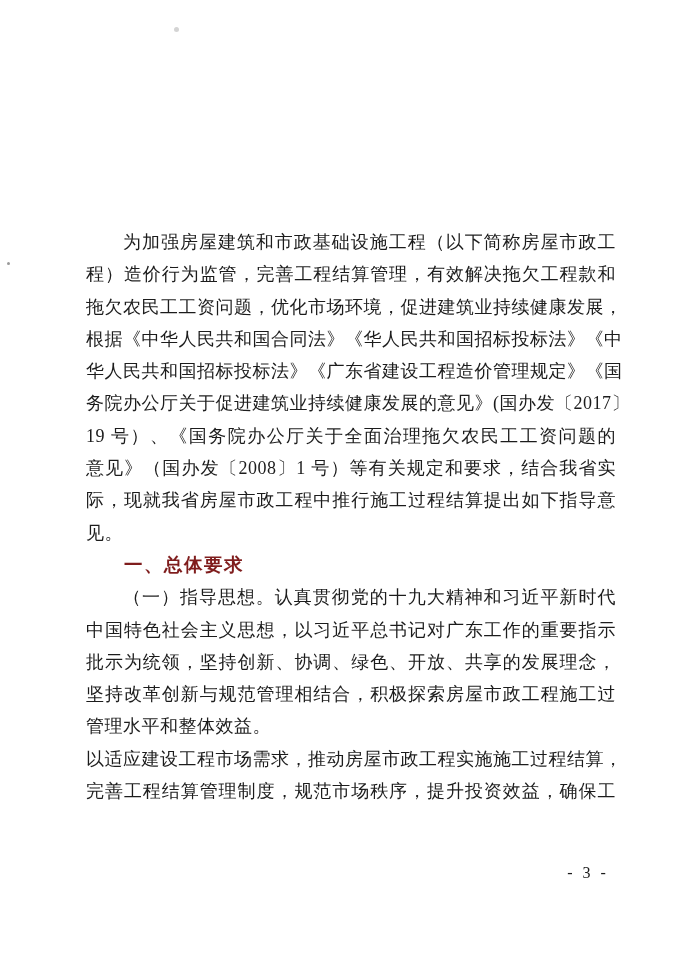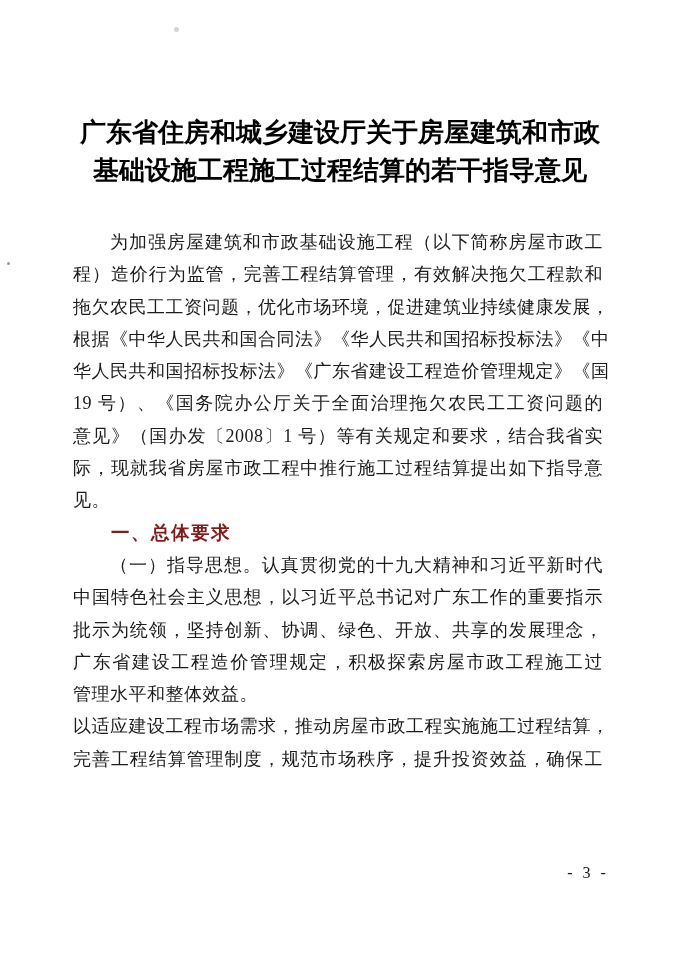--- a/index.html
+++ b/index.html
@@ -27,21 +27,21 @@
     font-weight: 900;
     font-size: 26px;
     line-height: 38px;
     color: #000000;
     letter-spacing: 0px;
   }
   
   .body-block {
     position: absolute;
     top: 226px;
-    left: 73px;
+    left: 86px;
     width: 530px;
   }
   .line {
     font-size: 18px;
     line-height: 32.3px;
     height: 32.3px;
     color: #1c1c1c;
     text-align: justify;
     text-align-last: justify;
     white-space: nowrap;
@@ -98,40 +98,37 @@
   }
 </style>
 </head>
 <body>
 
 <div class="page">
 
   <div class="speck-a"></div>
   <div class="speck-b"></div>
 
-  <div class="doc-title">
-    <div>广东省住房和城乡建设厅关于房屋建筑和市政</div>
-    <div>基础设施工程施工过程结算的若干指导意见</div>
-  </div>
 
   <div class="body-block">
     <div class="line indent">为加强房屋建筑和市政基础设施工程（以下简称房屋市政工</div>
     <div class="line">程）造价行为监管，完善工程结算管理，有效解决拖欠工程款和</div>
     <div class="line">拖欠农民工工资问题，优化市场环境，促进建筑业持续健康发展，</div>
     <div class="line">根据《中华人民共和国合同法》《华人民共和国招标投标法》《中</div>
     <div class="line">华人民共和国招标投标法》《广东省建设工程造价管理规定》《国</div>
+    <div class="line">务院办公厅关于促进建筑业持续健康发展的意见》(国办发〔2017〕</div>
     <div class="line">19 号）、《国务院办公厅关于全面治理拖欠农民工工资问题的</div>
     <div class="line">意见》（国办发〔2008〕1 号）等有关规定和要求，结合我省实</div>
     <div class="line">际，现就我省房屋市政工程中推行施工过程结算提出如下指导意</div>
     <div class="line end">见。</div>
     <div class="line heading">一、总体要求</div>
     <div class="line indent">（一）指导思想。认真贯彻党的十九大精神和习近平新时代</div>
     <div class="line">中国特色社会主义思想，以习近平总书记对广东工作的重要指示</div>
     <div class="line">批示为统领，坚持创新、协调、绿色、开放、共享的发展理念，</div>
-    <div class="line">广东省建设工程造价管理规定，积极探索房屋市政工程施工过</div>
+    <div class="line">坚持改革创新与规范管理相结合，积极探索房屋市政工程施工过</div>
     <div class="line end">管理水平和整体效益。</div>
     <div class="line">以适应建设工程市场需求，推动房屋市政工程实施施工过程结算，</div>
     <div class="line">完善工程结算管理制度，规范市场秩序，提升投资效益，确保工</div>
   </div>
 
   <div class="page-number">- 3 -</div>
 
 </div>
 
 </body></html>

